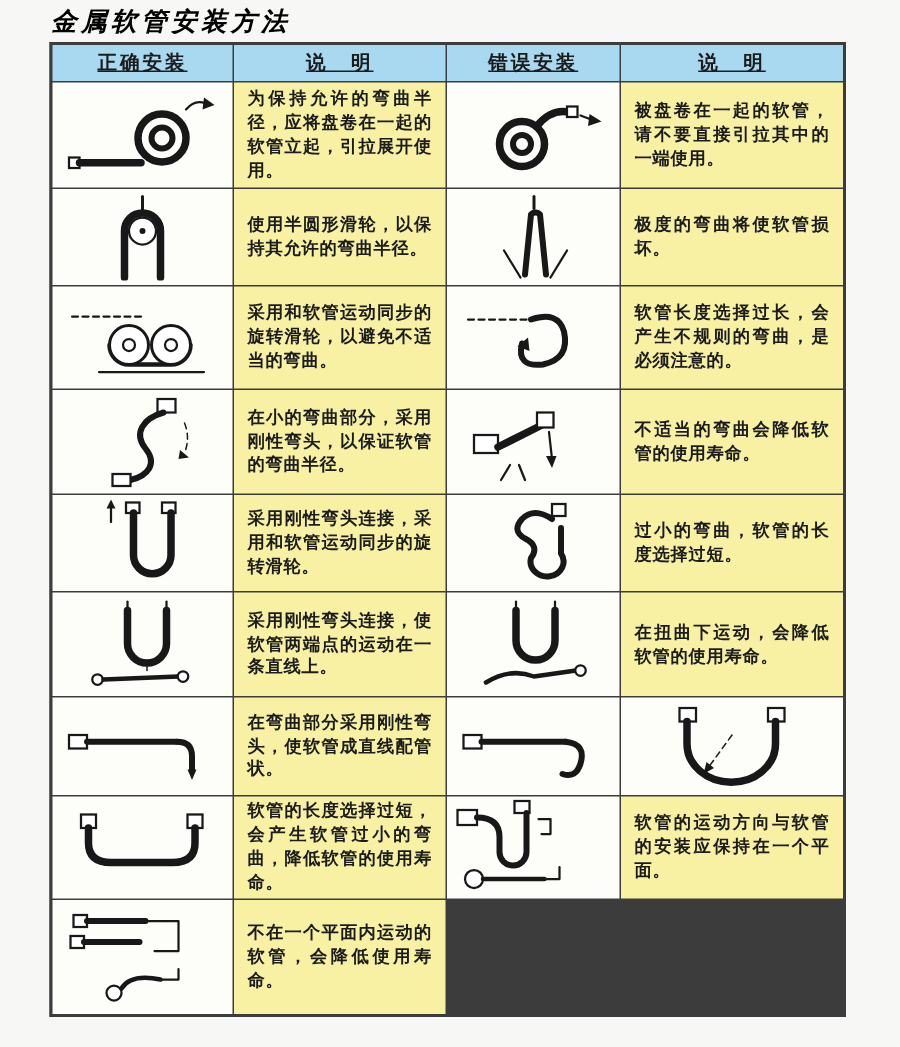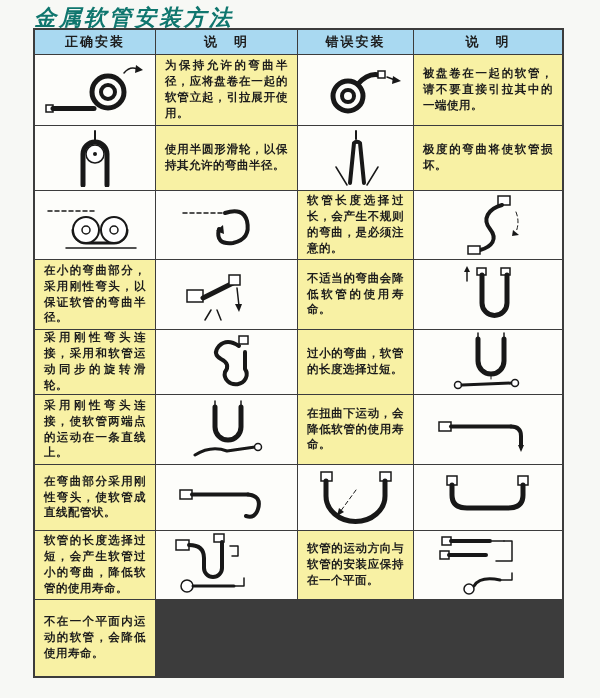--- a/index.html
+++ b/index.html
@@ -1,27 +1,27 @@
 <!DOCTYPE html>
 <html><head>
 <meta charset="utf-8">
 <style>
   * { margin:0; padding:0; box-sizing:border-box; }
   html,body { width:600px; height:698px; background:#f7f8f5; overflow:hidden;
     font-family:"DejaVu Sans","Liberation Sans",sans-serif; color:#1c1c1c; }
   .page { position:relative; width:600px; height:698px; }
   .title { position:absolute; left:34px; top:3px; font-family:"DejaVu Serif","Liberation Serif",serif;
-    font-style:italic; font-weight:bold; font-size:22px; letter-spacing:3px; color:#0f766e; }
+    font-style:italic; font-weight:bold; font-size:17px; letter-spacing:3px; color:#000000; }
   .tbl { position:absolute; left:33px; top:28px;
     display:grid;
     grid-template-columns:120px 141px 115px 148px;
     grid-template-rows:24px 70px 64px 68px 69px 64px 69px 65px 68px 76px;
     gap:1px; background:#3c3c3c; border:2px solid #3c3c3c; }
   .hd { background:#a9d9f1; display:flex; align-items:center; justify-content:center;
-    font-size:13px; font-weight:bold; letter-spacing:2px; }
+    font-size:13px; font-weight:bold; letter-spacing:2px;text-decoration:underline; }
   .img { background:#fdfdfa; display:flex; align-items:center; justify-content:center; }
   .desc { background:#f8f1a4; display:flex; align-items:center; padding:4px 9px;
     font-size:11.5px; font-weight:bold; line-height:1.38; letter-spacing:0.5px; text-align:justify; }
   svg .h { stroke:#181818; fill:none; stroke-linecap:round; stroke-linejoin:round; }
   svg .f { fill:#181818; stroke:none; }
   svg .t { stroke:#181818; fill:#fff; stroke-width:1.5; }
   svg .w5{stroke-width:5}svg .w4{stroke-width:4}svg .w3{stroke-width:3}
   svg .w2{stroke-width:2}svg .w15{stroke-width:1.5}svg .w1{stroke-width:1}
   svg .dash{stroke-dasharray:4 3}
 </style>
@@ -84,20 +84,21 @@
       <svg width="102" height="58" viewBox="0 0 102 58">
         <line class="h w15 dash" x1="4" y1="15" x2="50" y2="15"></line>
         <path class="h w3" d="M29,34 A13,13 0 0 0 42,47 L70,47 A13,13 0 0 0 83,34"></path>
         <circle class="t w2" cx="42" cy="34" r="13"></circle>
         <circle class="h w15" cx="42" cy="34" r="4"></circle>
         <circle class="t w2" cx="70" cy="34" r="13"></circle>
         <circle class="h w15" cx="70" cy="34" r="4"></circle>
         <line class="h w15" x1="22" y1="52" x2="92" y2="52"></line>
       </svg>
     </div>
+    <div class="desc">采用和软管运动同步的旋转滑轮，以避免不适当的弯曲。</div>
     <div class="img">
       <svg width="96" height="56" viewBox="0 0 96 56">
         <line class="h w15 dash" x1="4" y1="16" x2="46" y2="16"></line>
         <path class="h w4" d="M46,16 Q64,10 68,24 Q72,42 54,46 Q36,48 40,32"></path>
         <polygon class="f" points="37,34 44,28 45,37"></polygon>
       </svg>
     </div>
     <div class="desc">软管长度选择过长，会产生不规则的弯曲，是必须注意的。</div>
 
     <div class="img">

